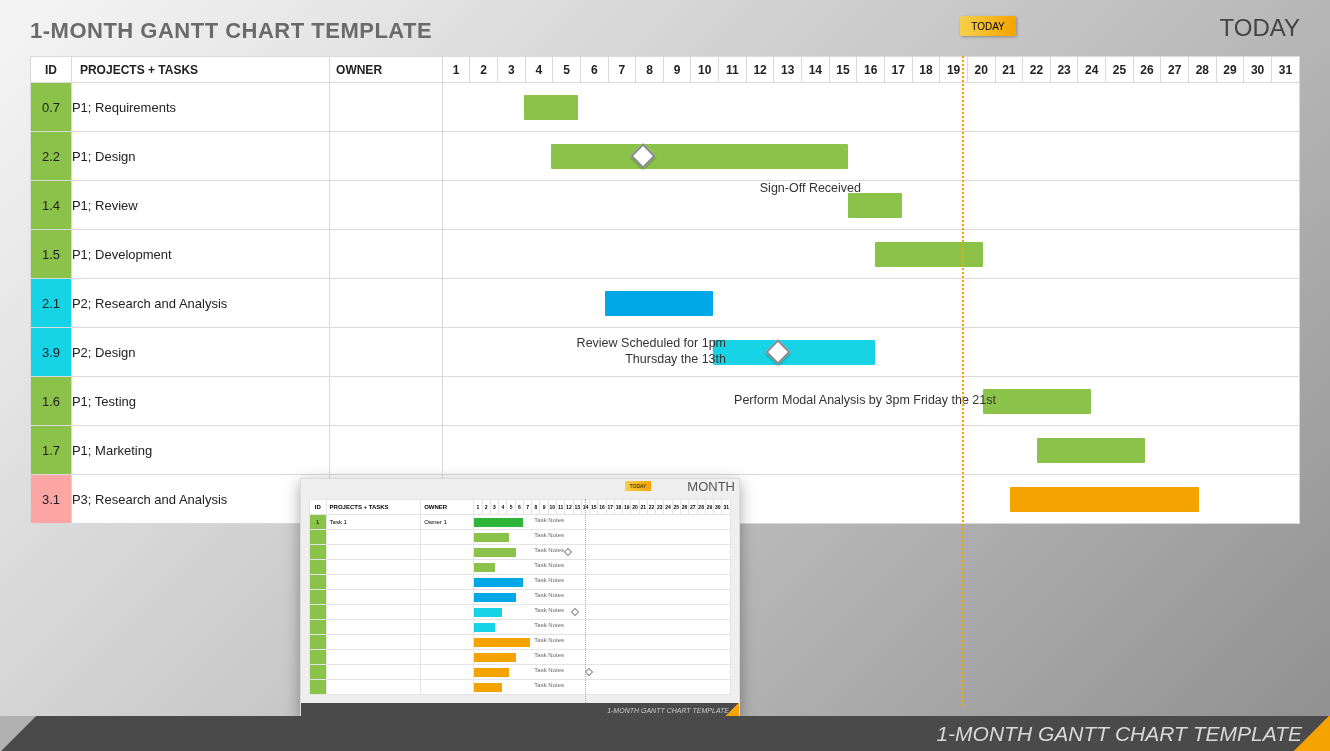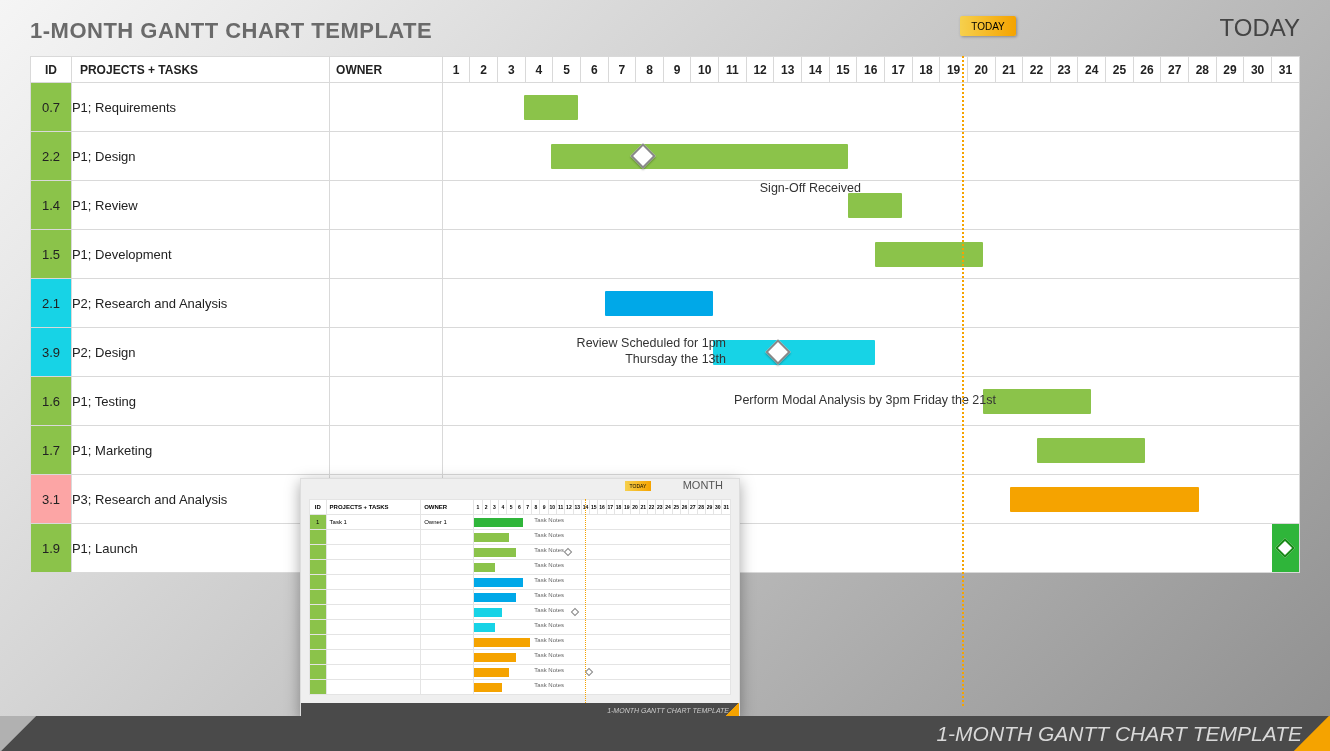--- a/index.html
+++ b/index.html
@@ -50,21 +50,21 @@
   .footer .accent2 { width:36px; height:35px; position:absolute; left:0; top:0;
     background:linear-gradient(-45deg,transparent 48%, #b1b1b1 50%);}
   
   .mini { position:absolute; left:300px; top:478px; width:440px; height:240px;
     background:#efefef; border:1px solid #ddd; box-shadow:0 4px 14px rgba(0,0,0,0.35);
     font-size:8px; overflow:hidden;}
   .mini .mtop { height:20px; position:relative; padding:4px 8px 0 8px; }
   .mini .mtoday { position:absolute; right:88px; top:2px; width:26px; height:10px;
     background:linear-gradient(90deg,#f6d04d,#f5a300); font-size:5px; display:flex;
     align-items:center; justify-content:center;}
-  .mini .mmonth { position:absolute; right:16px; top:0; font-size:11px; color:#555;}
+  .mini .mmonth { position:absolute; right:4px; top:0; font-size:13px; color:#555;}
   .mini table { border-collapse:collapse; width:calc(100% - 16px); margin:0 8px; background:#fff; table-layout:fixed;}
   .mini th, .mini td { border:1px solid #e4e4e4; font-size:6px; height:15px; padding:0;}
   .mini col.m1{width:14px;} .mini col.m2{width:80px;} .mini col.m3{width:45px;} .mini col.m4{width:7px;}
   .mini .mid{background:#8bc34a; text-align:center;}
   .mini .mbar{position:relative;height:100%;}
   .mini .mb{position:absolute;top:3px;height:9px;}
   .mini .mfoot{position:absolute;left:0;right:0;bottom:0;height:14px;background:#4a4a4a;
     color:#ccc;font-size:7px;font-style:italic;display:flex;align-items:center;justify-content:flex-end;padding-right:10px;}
   .mini .mfoot .ma{position:absolute;right:0;top:0;width:14px;height:14px;
     background:linear-gradient(135deg,transparent 48%,#f5a300 50%);}
@@ -246,32 +246,20 @@
             </div>
           </td>
         </tr>
         <tr class="row">
           <td class="idcell idP3">3.1</td>
           <td class="taskcell">P3; Research and Analysis</td>
           <td class="owncell"></td>
           <td colspan="31" style="position: relative; padding: 0px;">
             <div class="bar-wrap">
               <div class="bar barP3" style="left: 567px; width: 189px;"></div>
-            </div>
-          </td>
-        </tr>
-        <tr class="row">
-          <td class="idcell idP1">1.9</td>
-          <td class="taskcell">P1; Launch</td>
-          <td class="owncell"></td>
-          <td colspan="31" style="position: relative; padding: 0px;">
-            <div class="bar-wrap">
-              <div class="launch-cell" style="position: absolute; right: 0px; top: 0px; bottom: 0px; width: 27px;">
-                <div class="ld"></div>
-              </div>
             </div>
           </td>
         </tr>
       </tbody>
   </table>
 </div>
 
 <div class="today-line" id="today-line" style="left: 961.5px;"></div>
 
 <div class="mini">

